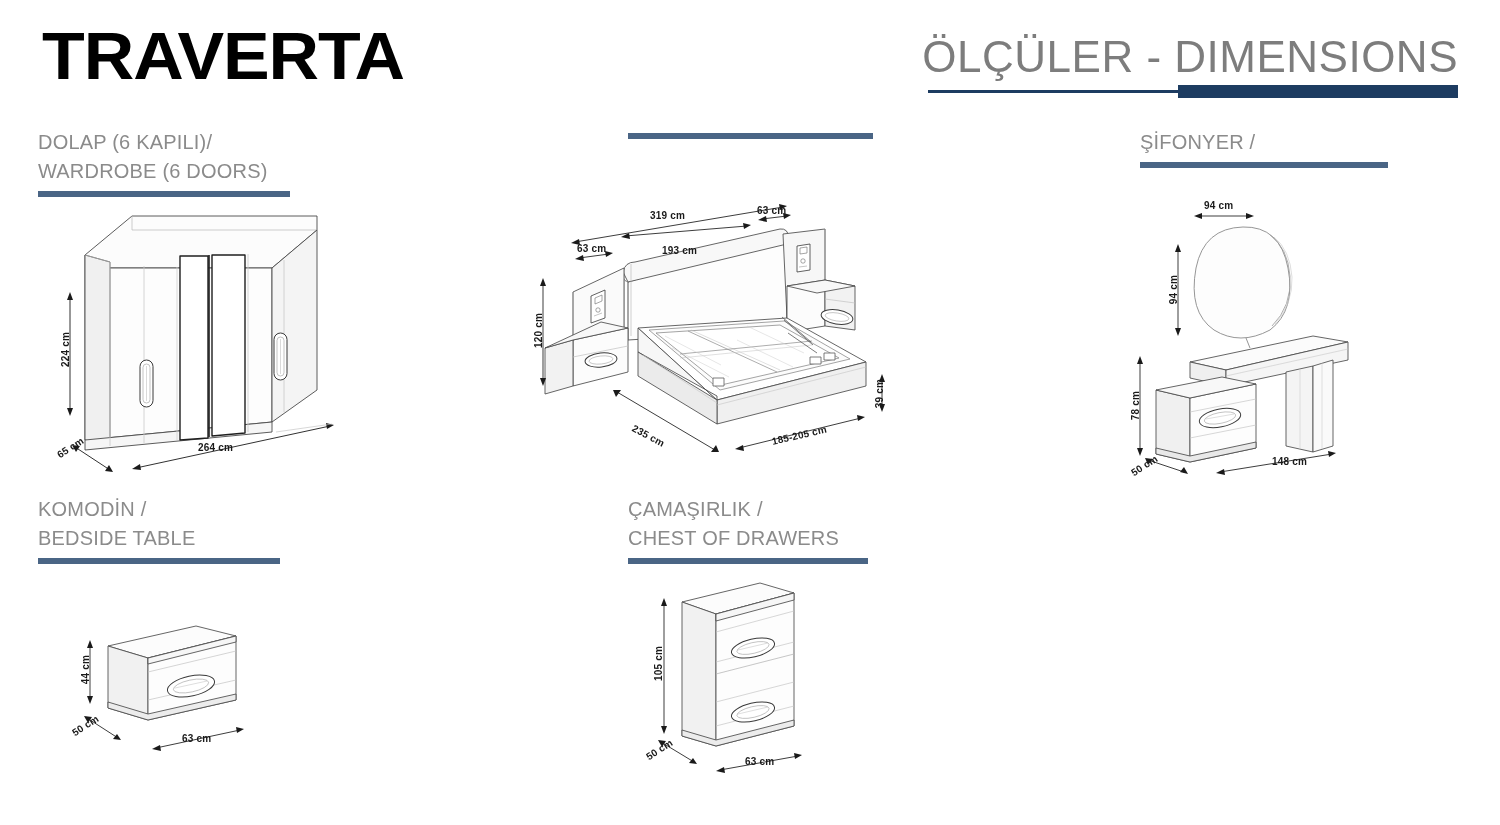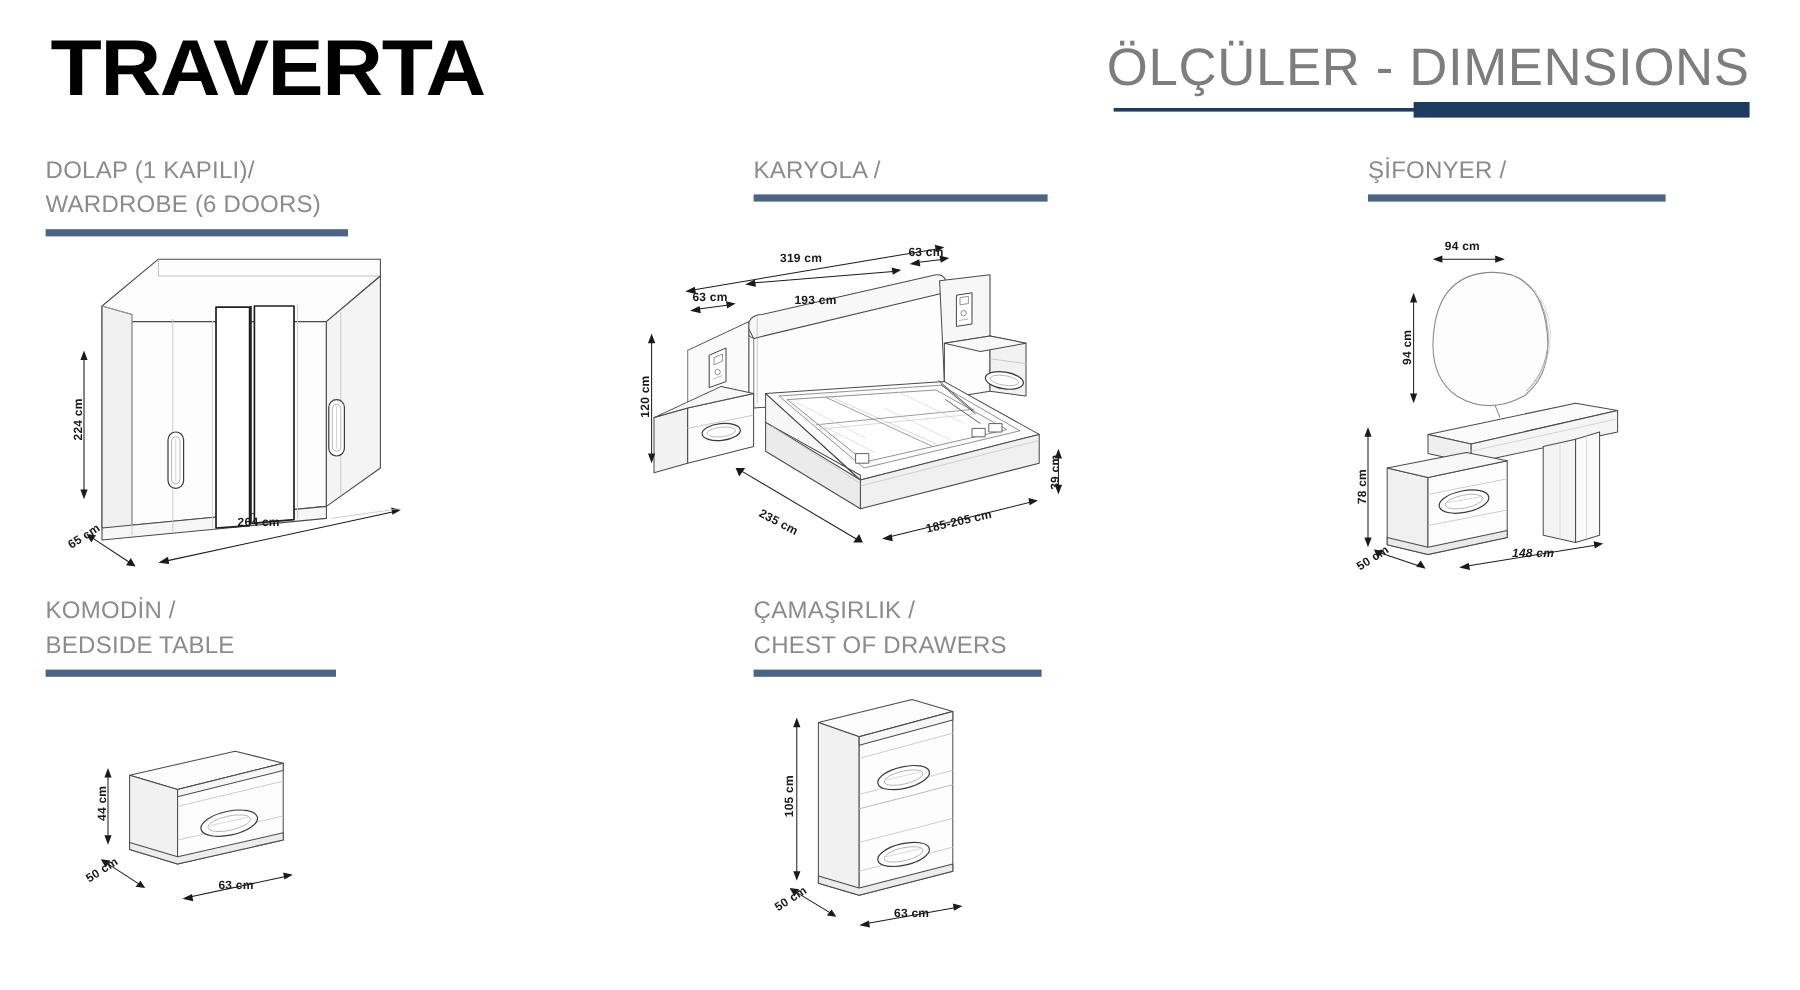--- a/index.html
+++ b/index.html
@@ -58,27 +58,26 @@
 <body>
 
 <div class="sheet">
 
   <div class="brand-title">TRAVERTA</div>
   <div class="doc-title">ÖLÇÜLER - DIMENSIONS</div>
   <div class="doc-rule-thin"></div>
   <div class="doc-rule-thick"></div>
 
   <div class="sec" style="left:38px; top:128px; width:252px;">
-    <div class="sec-label">DOLAP (1 KAPILI)/</div>
+    <div class="sec-label">DOLAP (6 KAPILI)/</div>
     <div class="sec-label">WARDROBE (6 DOORS)</div>
     <div class="sec-rule"></div>
   </div>
 
   <div class="sec" style="left:628px; top:128px; width:245px;">
-    <div class="sec-label">KARYOLA /</div>
     <div class="sec-rule"></div>
   </div>
 
   <div class="sec" style="left:1140px; top:128px; width:248px;">
     <div class="sec-label">ŞİFONYER /</div>
     <div class="sec-rule"></div>
   </div>
 
   <div class="sec" style="left:38px; top:495px; width:242px;">
     <div class="sec-label">KOMODİN /</div>
@@ -142,21 +141,21 @@
         <line x1="236" y1="232" x2="292" y2="224" stroke="#bdbdbd" stroke-width="0.6"></line>
       </g>
 
       <g stroke="#1a1a1a" stroke-width="0.9">
         <line x1="35" y1="247" x2="70" y2="270"></line>
         <path d="M32 245 L40 246 L36 252 Z" fill="#1a1a1a" stroke="none"></path>
         <path d="M73 272 L65 271 L69 265 Z" fill="#1a1a1a" stroke="none"></path>
       </g>
     </svg>
     <span class="dimtext vert" style="left:8px; top:144px;">224 cm</span>
-    <span class="dimtext" style="left:158px; top:230px;">264 cm</span>
+    <span class="dimtext" style="left:158px; top:242px;">264 cm</span>
     <span class="dimtext" style="left:18px; top:250px; transform:rotate(-33deg); transform-origin:left center;">65 cm</span>
   </div>
 
   <div class="draw" style="left:525px; top:200px;">
     <svg width="400" height="260" viewBox="0 0 400 260" fill="none" stroke="#4a4a4a" stroke-width="0.85" stroke-linejoin="round">
 
       <path d="M103 82 L255 36 L262 44 L262 130 L103 140 Z" fill="#fdfdfd"></path>
       <path d="M103 82 L103 140" stroke="#9a9a9a"></path>
 
       <path d="M98 72 Q100 62 110 62 L255 29 Q263 28 264 38 L262 44 L103 82 Z" fill="#f8f8f8"></path>
@@ -359,21 +358,21 @@
 
       <g stroke="#1a1a1a" stroke-width="0.85">
         <line x1="48" y1="270" x2="84" y2="282"></line>
         <path d="M45 268 L53 269 L48 275 Z" fill="#1a1a1a" stroke="none"></path>
         <path d="M88 284 L80 282 L84 277 Z" fill="#1a1a1a" stroke="none"></path>
       </g>
     </svg>
     <span class="dimtext" style="left:104px; top:10px;">94 cm</span>
     <span class="dimtext vert" style="left:59px; top:94px;">94 cm</span>
     <span class="dimtext vert" style="left:21px; top:210px;">78 cm</span>
-    <span class="dimtext" style="left:160px; top:266px;font-style:italic;">148 cm</span>
+    <span class="dimtext" style="left:172px; top:266px;">148 cm</span>
     <span class="dimtext" style="left:32px; top:278px; transform:rotate(-33deg); transform-origin:left center;">50 cm</span>
   </div>
 
   <div class="draw" style="left:50px; top:600px;">
     <svg width="250" height="180" viewBox="0 0 250 180" fill="none" stroke="#4a4a4a" stroke-width="0.85" stroke-linejoin="round">
 
       <path d="M58 46 L146 26 L186 36 L98 58 Z" fill="#fcfcfc"></path>
 
       <path d="M58 46 L98 58 L98 120 L58 108 Z" fill="#f1f1f1"></path>
 

